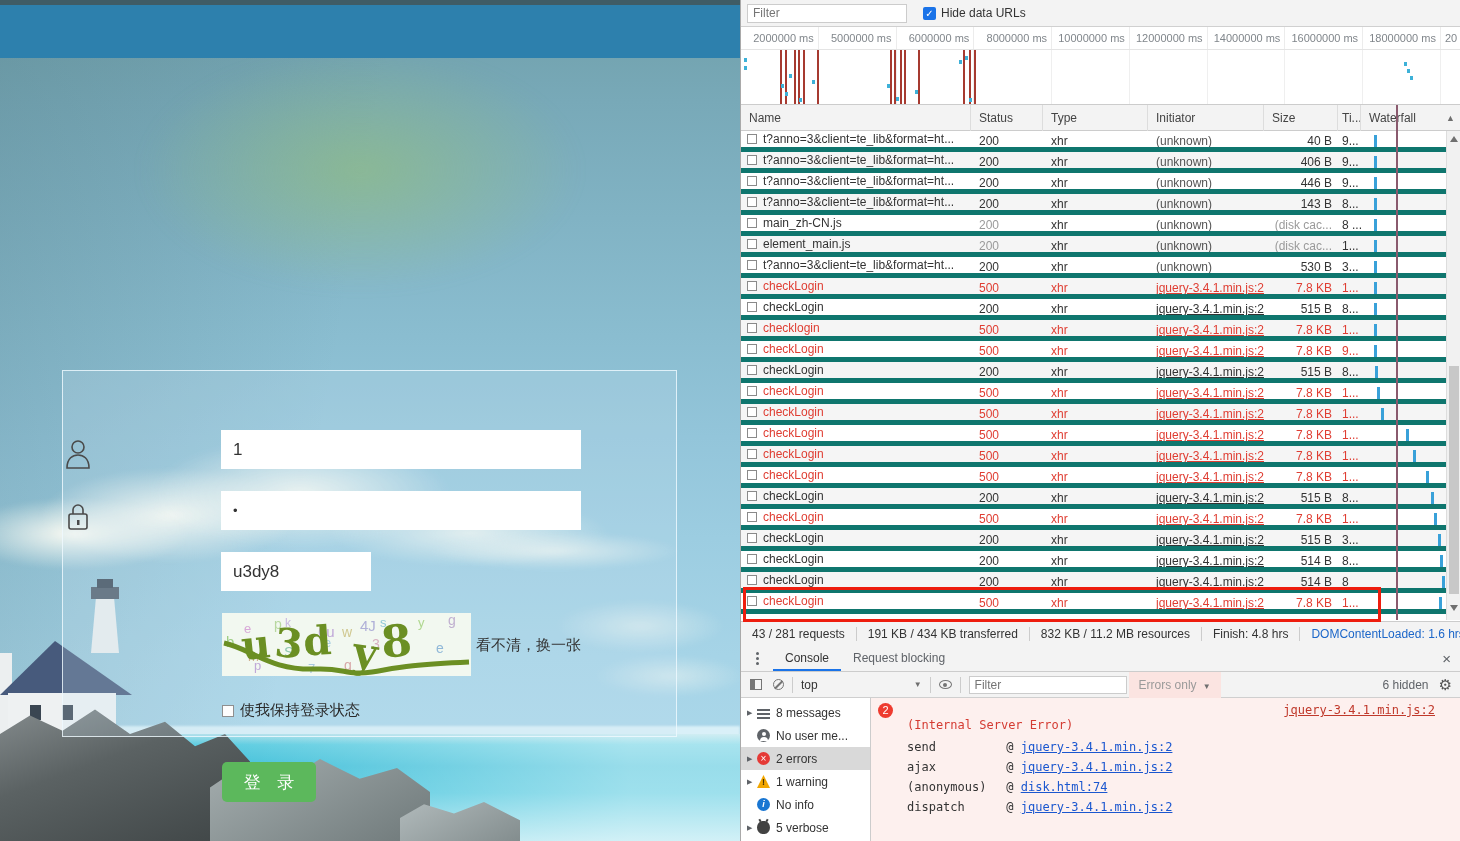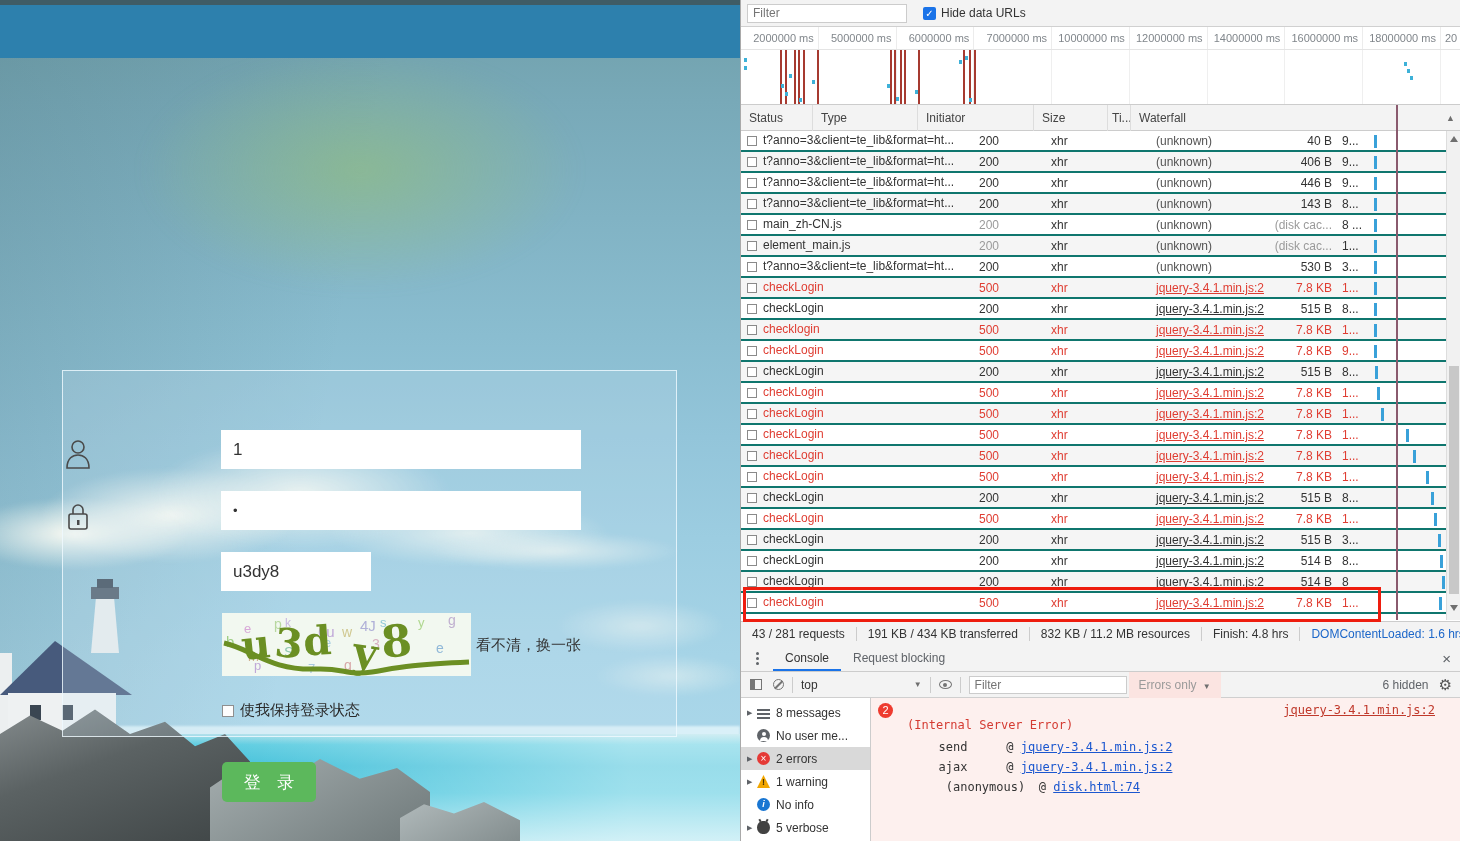--- a/index.html
+++ b/index.html
@@ -75,21 +75,21 @@
   .ovdot { position:absolute; width:3px; height:4px; background:#3db1d8; }
 
   .nheader { position:absolute; left:0; top:105px; width:720px; height:26px; background:#f3f3f3; border-bottom:1px solid #ccc;
     display:flex; align-items:center; color:#444; }
   .hc { height:26px; line-height:26px; padding-left:8px; border-right:1px solid #ddd; flex:none; white-space:nowrap; overflow:hidden; }
   .hc-name{width:230px;} .hc-status{width:72px;} .hc-type{width:105px;} .hc-init{width:116px;} .hc-size{width:74px;}
   .hc-time{width:23px; padding-left:4px;} .hc-wf{flex:1; border-right:none; position:relative;}
   .sort-arrow { position:absolute; right:6px; top:0; color:#6f6f6f; font-size:9px; }
 
   .ntable { position:absolute; left:0; top:131px; width:720px; height:489px; overflow:hidden; }
-  .nrow { display:flex; height:21px; line-height:21px; border-bottom:2px solid #0f766e; background:#fff; cursor:pointer; }
+  .nrow { display:flex; height:21px; line-height:21px; border-bottom:5px solid #0f766e; background:#fff; cursor:pointer; }
   .nrow:nth-child(even) { background:#f5f5f5; }
   .cell { flex:none; white-space:nowrap; overflow:hidden; }
   .c-name { width:230px; display:flex; align-items:center; }
   .rcb { width:10px; height:10px; border:1px solid #8a8a8a; background:#fff; margin:0 6px 0 6px; flex:none; }
   .c-status { width:72px; padding-left:8px; }
   .c-type { width:105px; padding-left:8px; }
   .c-init { width:116px; padding-left:8px; color:#555; }
   .c-size { width:74px; text-align:right; padding-right:6px; }
   .c-time { width:23px; padding-left:4px; }
   .c-wf { flex:1; position:relative; }
@@ -159,21 +159,21 @@
 
   .cmain { flex:1; background:#fdf0ee; position:relative; font-family:"DejaVu Sans Mono",monospace; font-size:12px; overflow:hidden; }
   .badge { position:absolute; left:7px; top:5px; width:15px; height:15px; background:#ee3b2f; border-radius:50%; color:#fff;
     font-size:11px; line-height:15px; text-align:center; font-family:"Liberation Sans",sans-serif; }
   .eline1 { position:absolute; left:28px; top:5px; color:#d43b32; white-space:nowrap; }
   .eline1 .tri { color:#333; font-size:8px; margin-right:2px; }
   .eline1 .eurl { text-decoration:underline; }
   .srcloc { position:absolute; right:26px; top:5px; color:#c0392b; text-decoration:underline; white-space:nowrap; }
   .eline2 { position:absolute; left:36px; top:20px; color:#d43b32; white-space:nowrap; }
   .stack { position:absolute; left:36px; top:39px; }
-  .stkline { height:20px; line-height:20px; white-space:nowrap; color:#333;text-align:center; }
+  .stkline { height:20px; line-height:20px; white-space:nowrap; color:#333; }
   .stkline .fn { display:inline-block; width:92px; }
   .stkline .lnk { color:#1b57cf; text-decoration:underline; }
 </style>
 </head>
 <body>
 
 <div id="stage">
 
   <div class="login-pane">
     <div class="sky"></div>
@@ -265,21 +265,21 @@
     </div>
 
     <div class="ruler">
 
         <span class="rcell">2000000 ms</span>
 
         <span class="rcell">5000000 ms</span>
 
         <span class="rcell">6000000 ms</span>
 
-        <span class="rcell">7000000 ms</span>
+        <span class="rcell">8000000 ms</span>
 
         <span class="rcell">10000000 ms</span>
 
         <span class="rcell">12000000 ms</span>
 
         <span class="rcell">14000000 ms</span>
 
         <span class="rcell">16000000 ms</span>
 
         <span class="rcell">18000000 ms</span>
@@ -320,20 +320,21 @@
           <span class="ovdot" style="left: 218px; top: 10px;"></span>
           <span class="ovdot" style="left: 224px; top: 6px;"></span>
           <span class="ovdot" style="left: 228px; top: 48px;"></span>
           <span class="ovdot" style="left: 663px; top: 12px;"></span>
           <span class="ovdot" style="left: 666px; top: 19px;"></span>
           <span class="ovdot" style="left: 669px; top: 26px;"></span>
         </div>
     </div>
 
     <div class="nheader">
+      <span class="hc hc-name">Name</span>
       <span class="hc hc-status">Status</span>
       <span class="hc hc-type">Type</span>
       <span class="hc hc-init">Initiator</span>
       <span class="hc hc-size">Size</span>
       <span class="hc hc-time">Ti...</span>
       <span class="hc hc-wf">
         <span>Waterfall</span>
         <span class="sort-arrow">▲</span>
       </span>
     </div>
@@ -797,18 +798,24 @@
               <span class="lnk">jquery-3.4.1.min.js:2</span>
             </div>
 
             <div class="stkline">
               <span class="fn">(anonymous)</span>
               <span class="at">@</span>
               <span> </span>
               <span class="lnk">disk.html:74</span>
             </div>
 
+            <div class="stkline">
+              <span class="fn">dispatch</span>
+              <span class="at">@</span>
+              <span> </span>
+              <span class="lnk">jquery-3.4.1.min.js:2</span>
+            </div>
 
           </div>
       </div>
     </div>
   </div>
 </div>
 
 </body></html>

